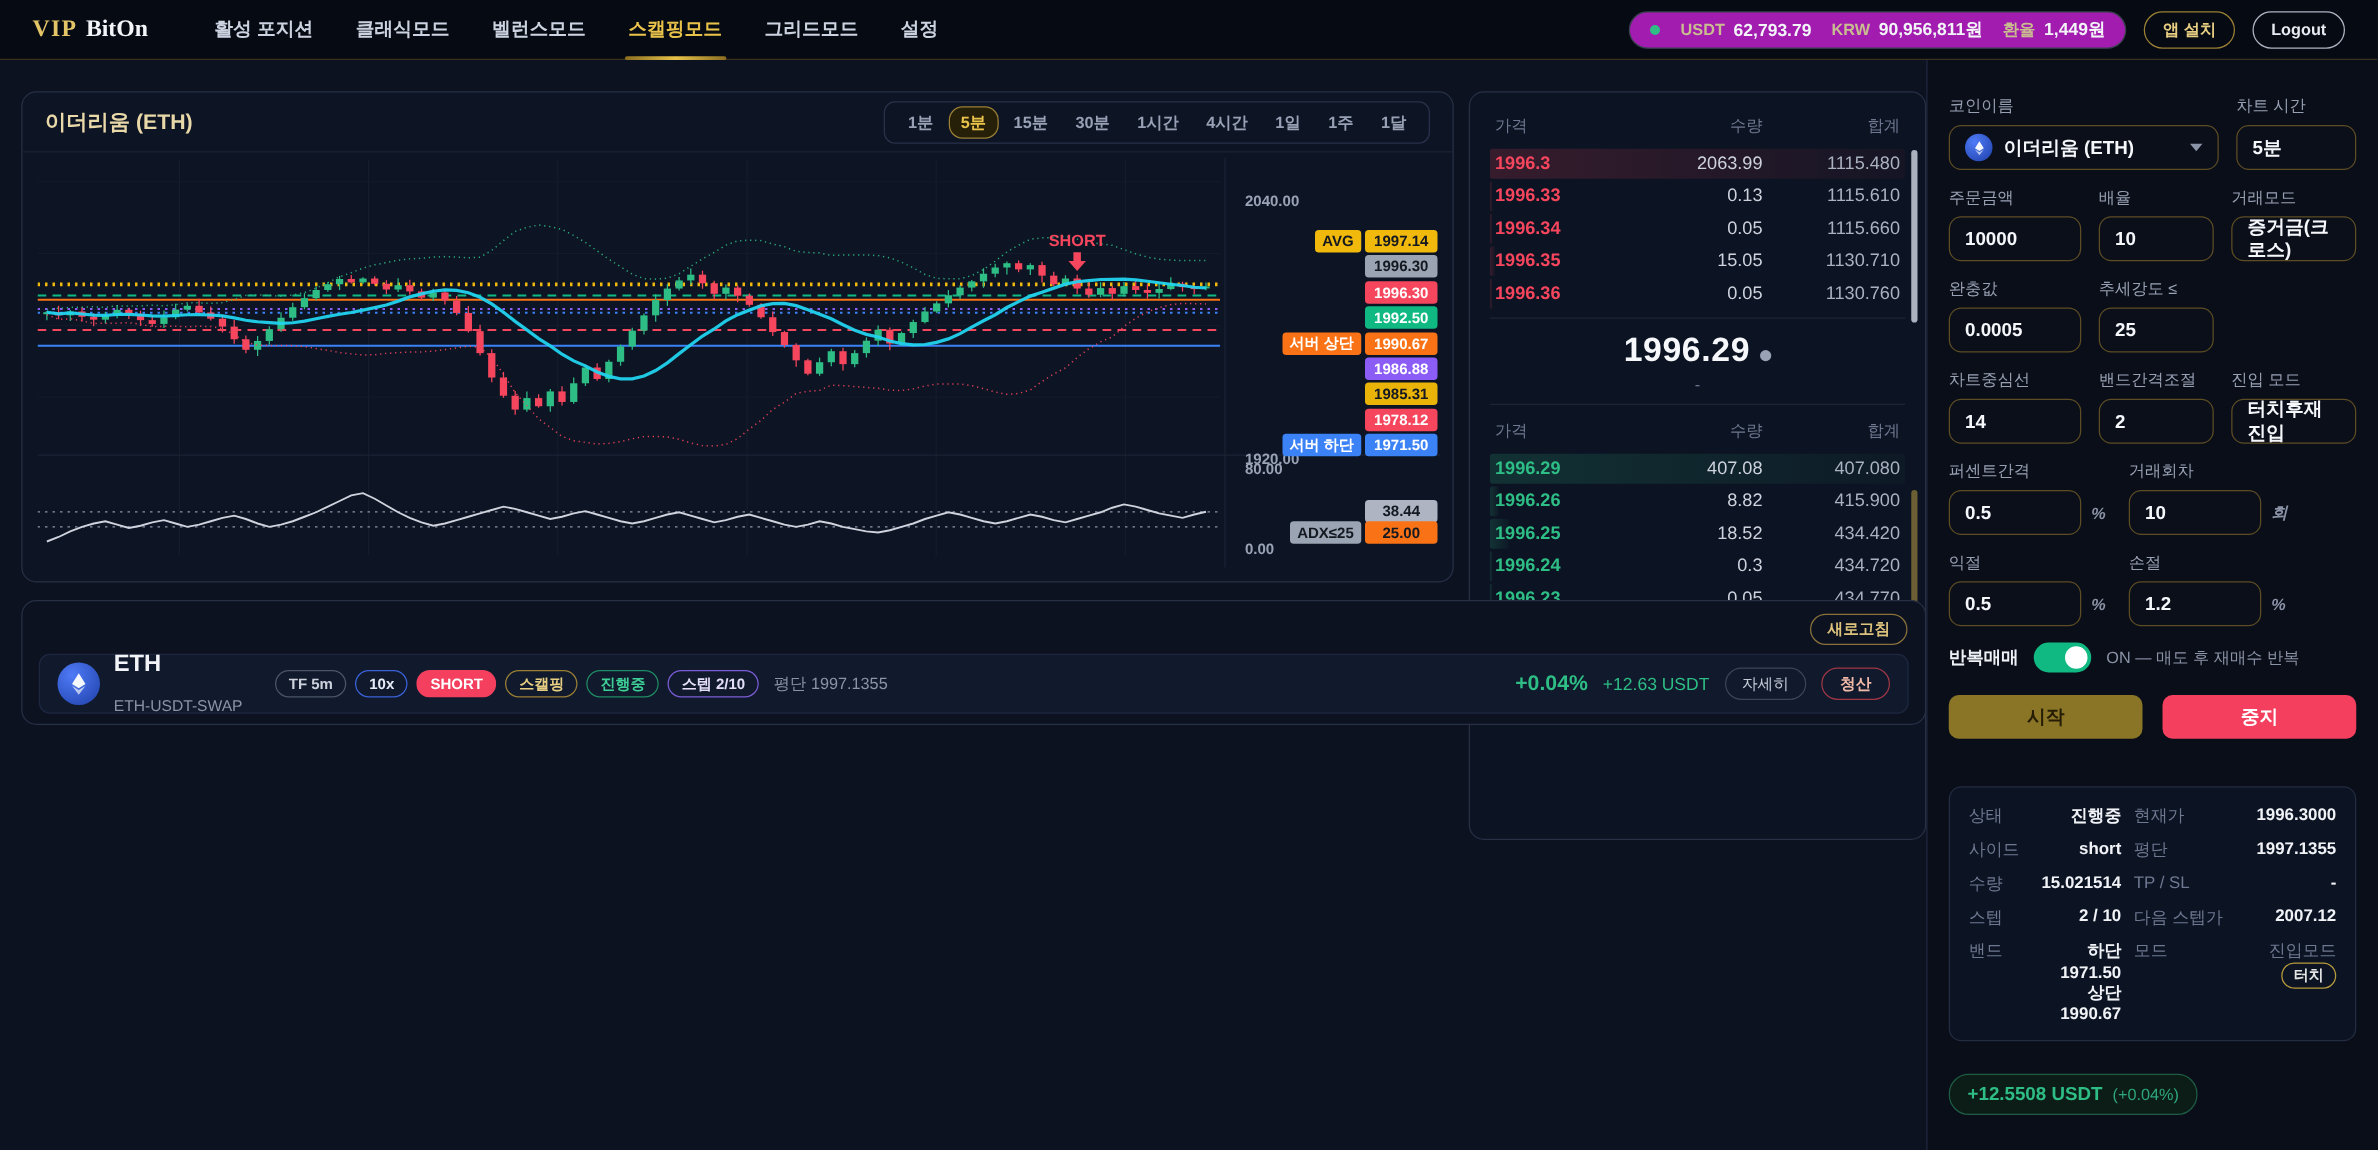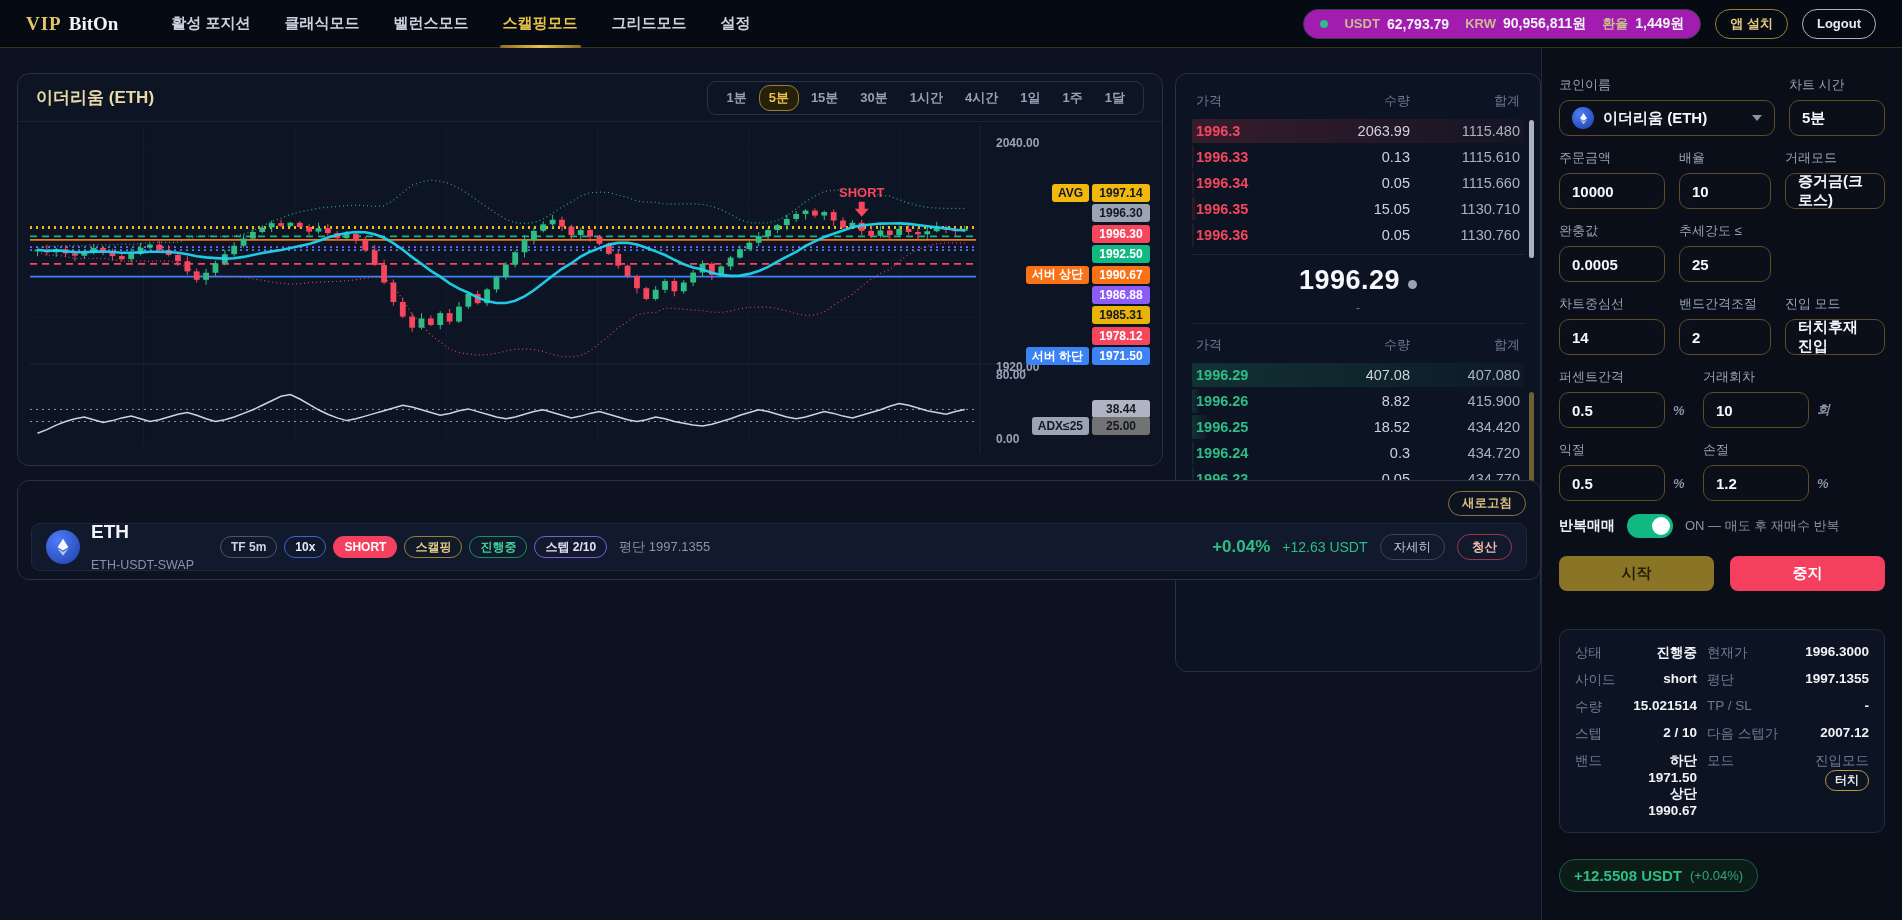--- a/index.html
+++ b/index.html
@@ -401,21 +401,21 @@
           <path d="M7.5 121.9L16.9 120.6L26.2 119.9L35.6 119.8L45.0 119.4L54.3 119.9L63.7 118.6L73.1 118.9L82.4 118.8L91.8 118.2L101.2 118.6L110.5 117.8L119.9 116.2L129.3 116.3L138.6 116.6L148.0 116.1L157.4 113.6L166.7 110.3L176.1 109.9L185.5 110.4L194.8 110.9L204.2 110.0L213.6 108.1L222.9 104.5L232.3 100.1L241.7 95.4L251.0 92.2L260.4 88.5L269.8 85.8L279.1 84.1L288.5 82.2L297.8 81.1L307.2 80.6L316.6 79.7L325.9 79.3L335.3 79.6L344.7 80.3L354.0 79.8L363.4 74.3L372.8 66.5L382.1 59.1L391.5 55.9L400.9 54.0L410.2 55.3L419.6 57.5L429.0 62.4L438.3 67.9L447.7 74.7L457.1 81.4L466.4 87.3L475.8 93.3L485.2 96.9L494.5 97.3L503.9 96.6L513.3 93.0L522.6 87.0L532.0 81.1L541.4 75.9L550.7 70.1L560.1 66.7L569.5 66.1L578.8 66.5L588.2 69.2L597.6 71.4L606.9 75.1L616.3 76.0L625.7 76.3L635.0 78.3L644.4 78.1L653.8 77.9L663.1 77.9L672.5 78.5L681.9 80.3L691.2 83.7L700.6 88.3L710.0 93.6L719.3 96.7L728.7 97.0L738.1 97.0L747.4 94.5L756.8 89.6L766.2 82.9L775.5 75.6L784.9 70.1L794.3 65.4L803.6 64.3L813.0 64.0L822.4 63.1L831.7 65.3L841.1 67.7L850.5 69.1L859.8 70.2L869.2 73.7L878.6 77.1L887.9 79.7L897.3 81.3L906.7 82.1L916.0 82.4L925.4 82.4L934.8 82.5" fill="none" stroke="#2ebd85" stroke-width="1.2" stroke-dasharray="1 3" opacity="0.9"></path>
           <path d="M7.5 125.7L16.9 129.4L26.2 129.0L35.6 130.6L45.0 132.8L54.3 132.5L63.7 132.5L73.1 132.2L82.4 133.3L91.8 135.3L101.2 135.1L110.5 135.0L119.9 135.4L129.3 135.0L138.6 135.2L148.0 136.9L157.4 141.6L166.7 147.8L176.1 150.1L185.5 150.3L194.8 150.3L204.2 150.5L213.6 151.3L222.9 152.8L232.3 154.3L241.7 156.1L251.0 157.1L260.4 158.0L269.8 157.8L279.1 156.7L288.5 156.1L297.8 155.7L307.2 155.5L316.6 154.8L325.9 153.7L335.3 152.3L344.7 151.0L354.0 151.8L363.4 160.2L372.8 173.3L382.1 188.1L391.5 198.5L400.9 209.1L410.2 215.9L419.6 223.1L429.0 226.6L438.3 227.9L447.7 229.2L457.1 228.7L466.4 227.3L475.8 225.0L485.2 223.3L494.5 223.1L503.9 223.5L513.3 225.4L522.6 228.4L532.0 230.5L541.4 230.9L550.7 229.5L560.1 224.9L569.5 217.2L578.8 210.3L588.2 201.6L597.6 195.7L606.9 188.7L616.3 187.0L625.7 186.3L635.0 182.1L644.4 182.5L653.8 183.2L663.1 184.0L672.5 184.6L681.9 186.2L691.2 186.4L700.6 185.1L710.0 182.8L719.3 181.3L728.7 181.2L738.1 181.2L747.4 182.5L756.8 184.9L766.2 187.6L775.5 189.4L784.9 188.8L794.3 185.9L803.6 179.2L813.0 173.2L822.4 168.3L831.7 160.1L841.1 153.0L850.5 147.4L859.8 143.5L869.2 135.3L878.6 128.5L887.9 123.5L897.3 120.1L906.7 117.7L916.0 116.8L925.4 116.9L934.8 117.2" fill="none" stroke="#f6465d" stroke-width="1.2" stroke-dasharray="1 3" opacity="0.9"></path>
           <path d="M7.5 123.8L16.9 125.0L26.2 124.4L35.6 125.2L45.0 126.1L54.3 126.2L63.7 125.6L73.1 125.5L82.4 126.0L91.8 126.7L101.2 126.8L110.5 126.4L119.9 125.8L129.3 125.7L138.6 126.0L148.0 126.7L157.4 128.3L166.7 130.2L176.1 131.4L185.5 132.1L194.8 132.6L204.2 132.2L213.6 130.9L222.9 129.0L232.3 127.1L241.7 125.4L251.0 124.0L260.4 122.1L269.8 120.1L279.1 118.0L288.5 114.9L297.8 111.5L307.2 109.1L316.6 107.0L325.9 106.0L335.3 106.3L344.7 108.2L354.0 111.8L363.4 117.1L372.8 123.8L382.1 131.1L391.5 137.9L400.9 144.9L410.2 150.7L419.6 157.4L429.0 162.7L438.3 166.7L447.7 171.6L457.1 175.1L466.4 177.0L475.8 177.0L485.2 174.8L494.5 170.4L503.9 164.3L513.3 156.9L522.6 149.8L532.0 142.8L541.4 137.2L550.7 130.7L560.1 125.7L569.5 122.1L578.8 118.6L588.2 116.9L597.6 116.8L606.9 118.5L616.3 121.8L625.7 125.4L635.0 129.0L644.4 133.8L653.8 138.2L663.1 141.5L672.5 143.6L681.9 146.8L691.2 148.9L700.6 149.9L710.0 149.6L719.3 147.9L728.7 145.1L738.1 140.9L747.4 135.7L756.8 130.6L766.2 125.8L775.5 120.0L784.9 115.3L794.3 110.9L803.6 107.8L813.0 104.5L822.4 101.3L831.7 99.4L841.1 98.5L850.5 97.6L859.8 97.5L869.2 97.4L878.6 97.9L887.9 99.0L897.3 100.2L906.7 101.4L916.0 102.4L925.4 103.8L934.8 104.4" fill="none" stroke="#22d3ee" stroke-width="2.6" opacity="0.95"></path>
           <line x1="0" y1="283.404" x2="946" y2="283.404" stroke="#8b93a7" stroke-dasharray="2 4"></line>
           <line x1="0" y1="295.5" x2="946" y2="295.5" stroke="#8b93a7" stroke-dasharray="2 4"></line>
           <path d="M7.5 307.2L16.9 303.6L26.2 299.1L35.6 295.5L45.0 292.8L54.3 291.0L63.7 293.7L73.1 296.4L82.4 294.6L91.8 291.9L101.2 290.1L110.5 292.8L119.9 295.5L129.3 293.7L138.6 291.0L148.0 288.3L157.4 286.5L166.7 289.2L176.1 292.8L185.5 295.5L194.8 293.7L204.2 291.0L213.6 287.4L222.9 283.8L232.3 279.3L241.7 274.8L251.0 270.3L260.4 268.5L269.8 273.0L279.1 278.4L288.5 283.8L297.8 288.3L307.2 291.9L316.6 294.6L325.9 292.8L335.3 290.1L344.7 287.4L354.0 284.7L363.4 282.0L372.8 279.3L382.1 281.1L391.5 283.8L400.9 286.5L410.2 289.2L419.6 287.4L429.0 284.7L438.3 282.9L447.7 285.6L457.1 288.3L466.4 291.0L475.8 292.8L485.2 291.0L494.5 288.3L503.9 285.6L513.3 283.8L522.6 286.5L532.0 289.2L541.4 291.9L550.7 290.1L560.1 287.4L569.5 285.6L578.8 288.3L588.2 291.0L597.6 293.7L606.9 295.5L616.3 293.7L625.7 291.0L635.0 292.8L644.4 295.5L653.8 297.3L663.1 299.1L672.5 300.0L681.9 298.2L691.2 295.5L700.6 292.8L710.0 289.2L719.3 286.5L728.7 283.8L738.1 285.6L747.4 288.3L756.8 291.0L766.2 292.8L775.5 291.0L784.9 288.3L794.3 285.6L803.6 287.4L813.0 290.1L822.4 291.9L831.7 289.2L841.1 286.5L850.5 283.8L859.8 280.2L869.2 277.5L878.6 279.3L887.9 282.0L897.3 284.7L906.7 286.5L916.0 288.3L925.4 285.6L934.8 283.4" fill="none" stroke="#cfd3dd" stroke-width="1.5"></path>
           <text x="831.7306930693069" y="70.83793103448258" fill="#f6465d" font-size="13" font-weight="bold" text-anchor="middle">SHORT</text>
           <path d="M828.7306930693069 75.83793103448258 h6 v7 h4 l-7 8 l-7 -8 h4 z" fill="#f6465d"></path>
         </svg>
       <div class="axis-overlay" id="axis-overlay">
-          <div class="tick" style="top: 10px;">2040.00</div>
+          <div class="tick" style="top: 28px;">2040.00</div>
           <div class="tick" style="top: 234px;">1920.00</div>
           <div class="tick" style="top: 242px;">80.00</div>
           <div class="tick" style="top: 306px;">0.00</div>
           <div class="chip-row" style="top: 58px;">
             <span class="chip" style="background: rgb(240, 185, 11); color: rgb(20, 24, 33);">AVG</span>
             <span class="chip val" style="background: rgb(240, 185, 11); color: rgb(20, 24, 33);">1997.14</span>
           </div>
           <div class="chip-row" style="top: 78.4px;">
             <span class="chip val" style="background: rgb(154, 164, 178); color: rgb(20, 24, 33);">1996.30</span>
           </div>
@@ -440,21 +440,21 @@
           </div>
           <div class="chip-row" style="top: 221.2px;">
             <span class="chip" style="background: rgb(59, 130, 246); color: rgb(255, 255, 255);">서버 하단</span>
             <span class="chip val" style="background: rgb(59, 130, 246); color: rgb(255, 255, 255);">1971.50</span>
           </div>
           <div class="chip-row" style="top: 274.404px;">
             <span class="chip val" style="background: rgb(174, 180, 194); color: rgb(20, 24, 33);">38.44</span>
           </div>
           <div class="chip-row" style="top: 290.5px;">
             <span class="chip" style="background: rgb(154, 164, 178); color: rgb(20, 24, 33);">ADX≤25</span>
-            <span class="chip val" style="background: #737373; color: rgb(20, 24, 33);">25.00</span>
+            <span class="chip val" style="background: #f97316; color: rgb(20, 24, 33);">25.00</span>
           </div>
         </div>
     </div>
   </div>
 
   <div class="card ob-card">
     <div class="ob-head" id="ask-head">
         <span>가격</span>
         <span>수량</span>
         <span>합계</span>

